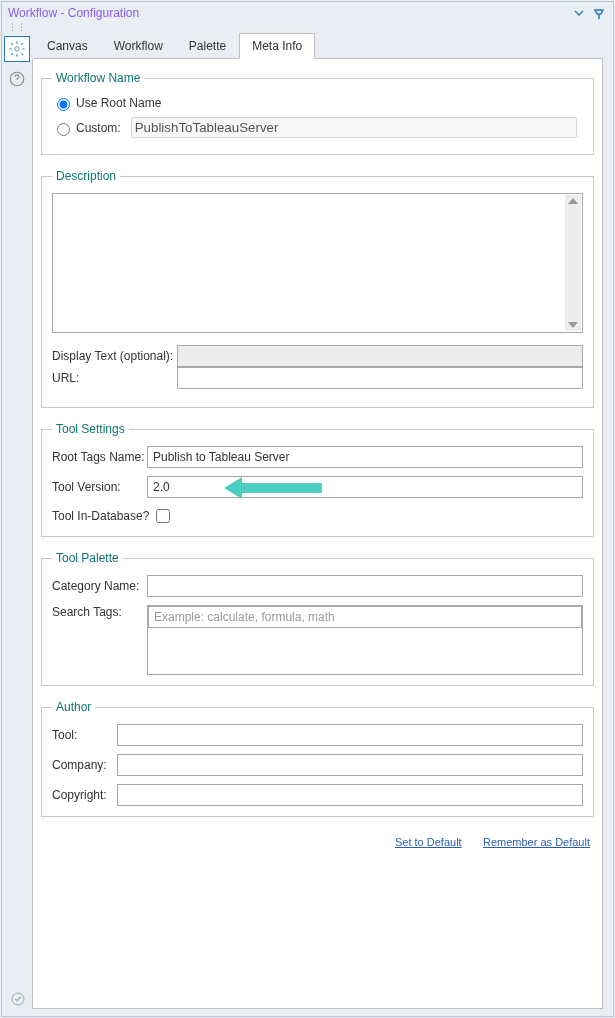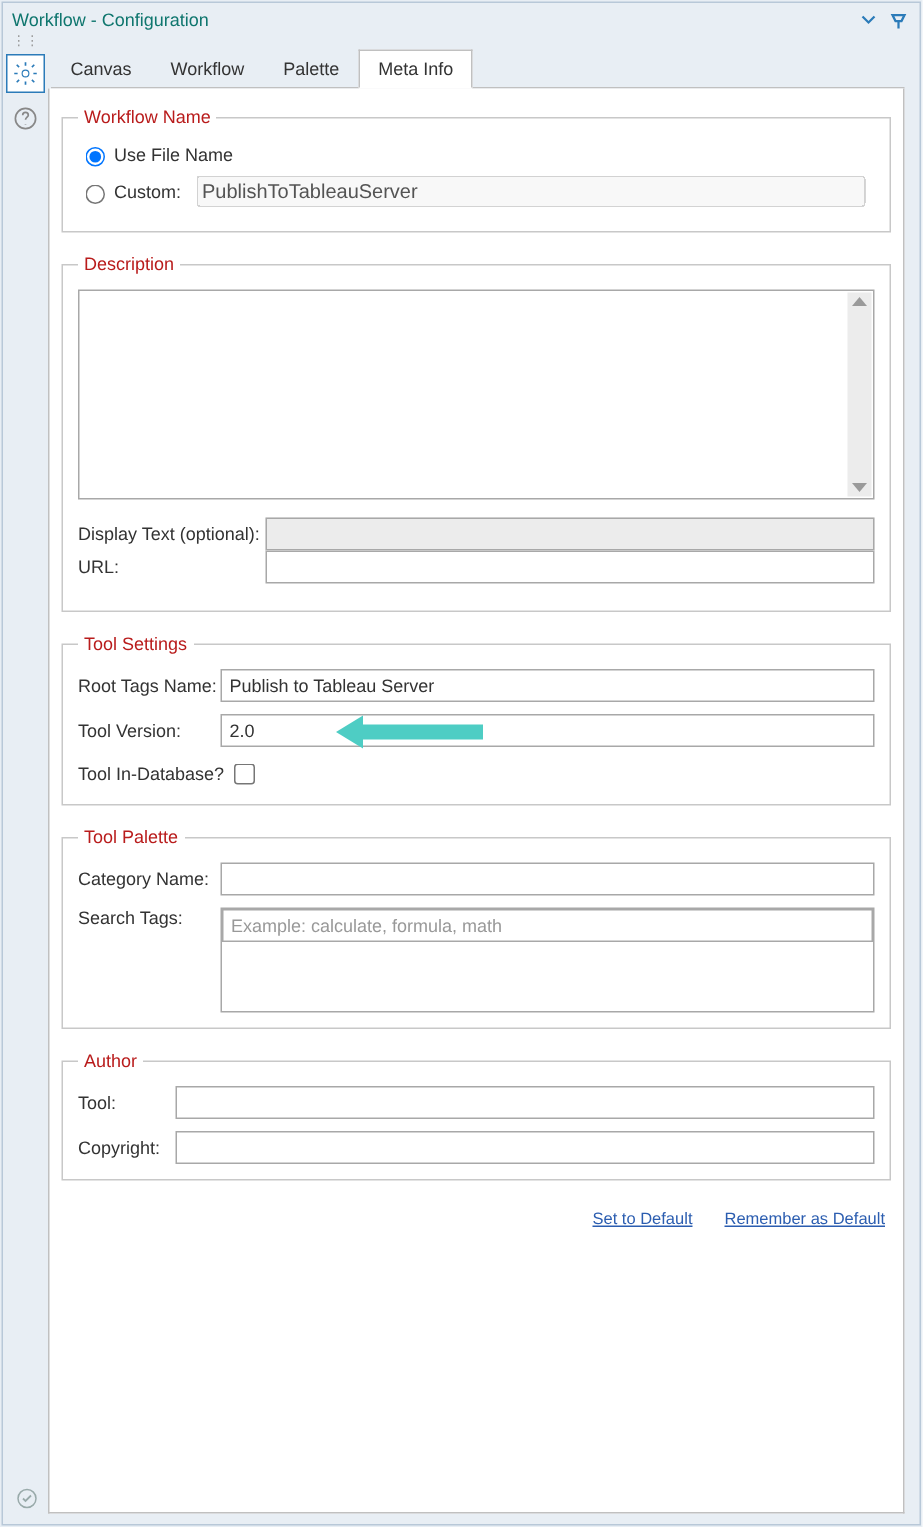--- a/index.html
+++ b/index.html
@@ -19,21 +19,21 @@
     width: 613px;
     height: 1016px;
     margin: 1px;
     position: relative;
   }
   .panel-header {
     display: flex;
     align-items: center;
     padding: 3px 6px;
     font-size: 12px;
-    color: #0f766e;
+    color: #8b5cf6;
   }
   .panel-header .title { flex: 1; }
   .panel-header .hbtn {
     width: 16px; height: 16px;
     margin-left: 4px;
     display: flex; align-items: center; justify-content: center;
     cursor: pointer;
   }
   .dots { font-size: 9px; color: #999; padding-left: 6px; margin-top: -2px; }
   .body {
@@ -89,21 +89,21 @@
   }
   fieldset {
     border: 1px solid #c8c8c8;
     margin: 4px 0 14px 0;
     padding: 10px 10px 10px 10px;
     font-size: 12px;
     position: relative;
   }
   legend {
     padding: 0 4px;
-    color: #b91c1c;
+    color: #0f766e;
     font-size: 12px;
   }
   .row {
     display: flex;
     align-items: center;
     margin-bottom: 8px;
   }
   .row label {
     width: 125px;
     color: #333;
@@ -214,21 +214,21 @@
         <div class="tab">Palette</div>
         <div class="tab active">Meta Info</div>
       </div>
 
       <div class="tab-content">
 
         <fieldset>
           <legend>Workflow Name</legend>
           <div class="radio-row">
             <input type="radio" name="wn" checked="" style="">
-            <span>Use File Name</span>
+            <span>Use Root Name</span>
           </div>
           <div class="radio-row">
             <input type="radio" name="wn" style="">
             <span>Custom:</span>
             <input type="text" class="inline-input" disabled="" value="PublishToTableauServer" style="">
           </div>
         </fieldset>
 
         <fieldset>
           <legend>Description</legend>
@@ -278,20 +278,24 @@
             </div>
           </div>
         </fieldset>
 
         <fieldset>
           <legend>Author</legend>
           <div class="row">
             <label style="width:65px">Tool:</label>
             <input type="text" value="" style="">
           </div>
+          <div class="row">
+            <label style="width:65px">Company:</label>
+            <input type="text" value="" style="">
+          </div>
           <div class="row" style="margin-bottom:0">
             <label style="width:65px">Copyright:</label>
             <input type="text" value="" style="">
           </div>
         </fieldset>
 
         <div class="links">
           <a>Set to Default</a>
           <a>Remember as Default</a>
         </div>

